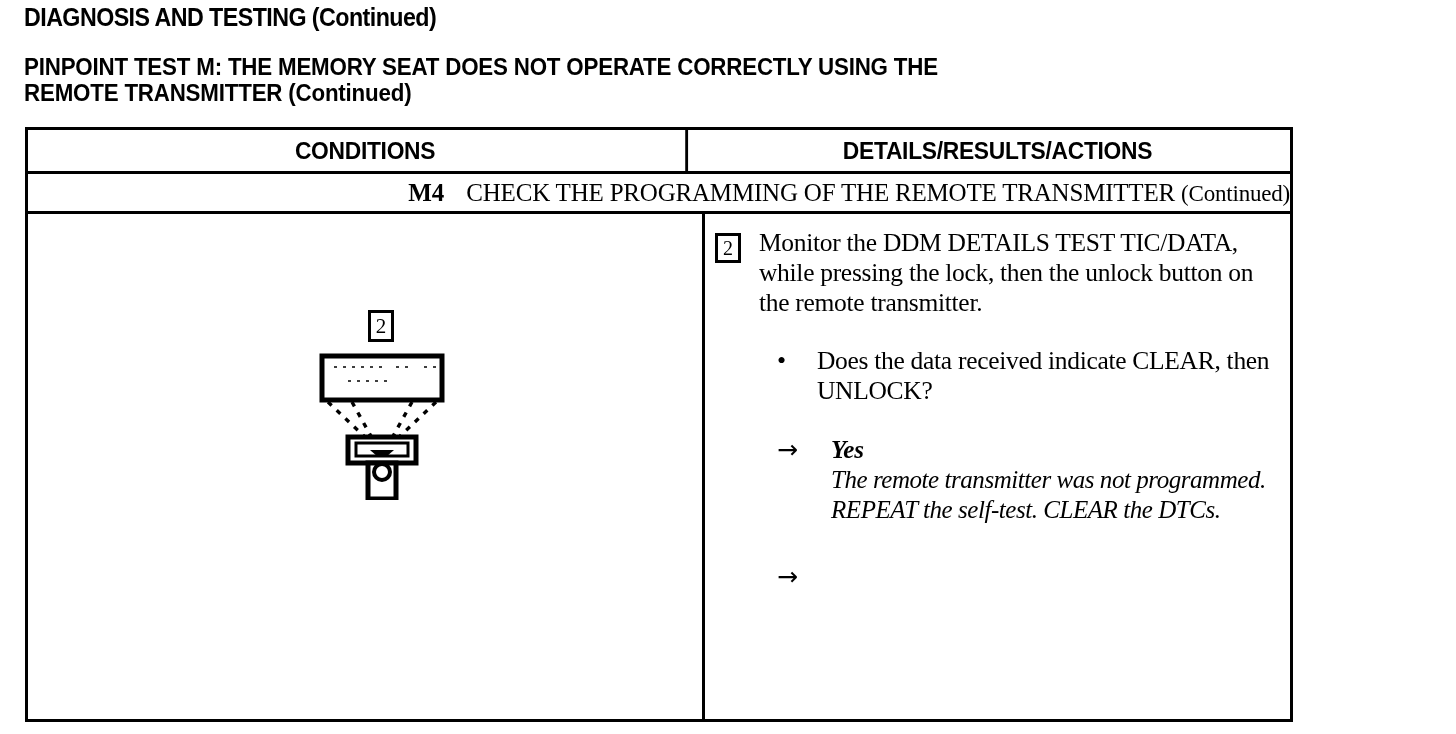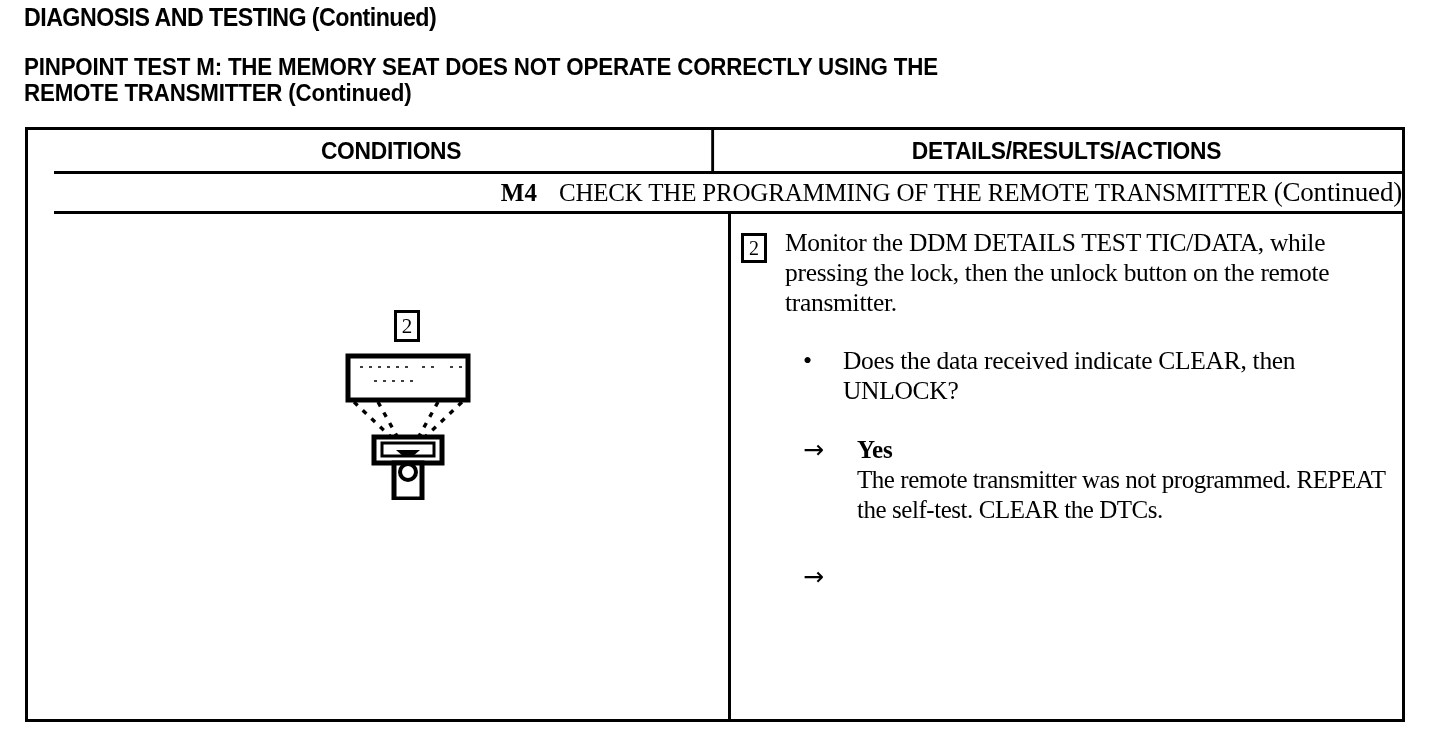--- a/index.html
+++ b/index.html
@@ -44,25 +44,24 @@
     transform-origin: left center;
     width: 1420px;
   }
   .test-title .l2 { display: block; }
 
   
   .grid {
     position: absolute;
     left: 25px;
     top: 127px;
-    width: 1380px;
+    width: 1268px;
     height: 595px;
     border: 3px solid #000;
     box-sizing: border-box;
-    padding-left: 26px;
   }
   .row-head {
     height: 44px;
     display: flex;
     border-bottom: 3px solid #000;
     box-sizing: border-box;
   }
   .row-sub {
     height: 40px;
     border-bottom: 3px solid #000;
@@ -105,21 +104,21 @@
     font-weight: bold;
     font-size: 25px;
     padding-left: 8px;
     padding-right: 22px;
   }
   .step-text {
     font-family: "Liberation Serif", serif;
     font-size: 25px;
     letter-spacing: -0.2px;
   }
-  .step-text .cont { font-size: 27px; }
+  .step-text .cont { font-size: 23px; }
 
   
   .diagram {
     position: absolute;
     left: 268px;
     top: 96px;
     width: 170px;
     height: 190px;
   }
   .callout-box {
@@ -191,21 +190,21 @@
     align-items: flex-start;
   }
   .branch.second { margin-top: 36px; }
   .arrow {
     flex: 0 0 auto;
     width: 54px;
     font-size: 25px;
     line-height: 31px;
     font-family: "DejaVu Sans", sans-serif;
   }
-  .branch-col { flex: 1 1 auto; }
+  .branch-col { flex: 1 1 auto; font-style: italic; }
   .branch-label {
     font-weight: bold;
     font-size: 25px;
     line-height: 31px;
     letter-spacing: -0.2px;
   }
   .branch-text {
     font-size: 25px;
     line-height: 30px;
     letter-spacing: -0.45px;

